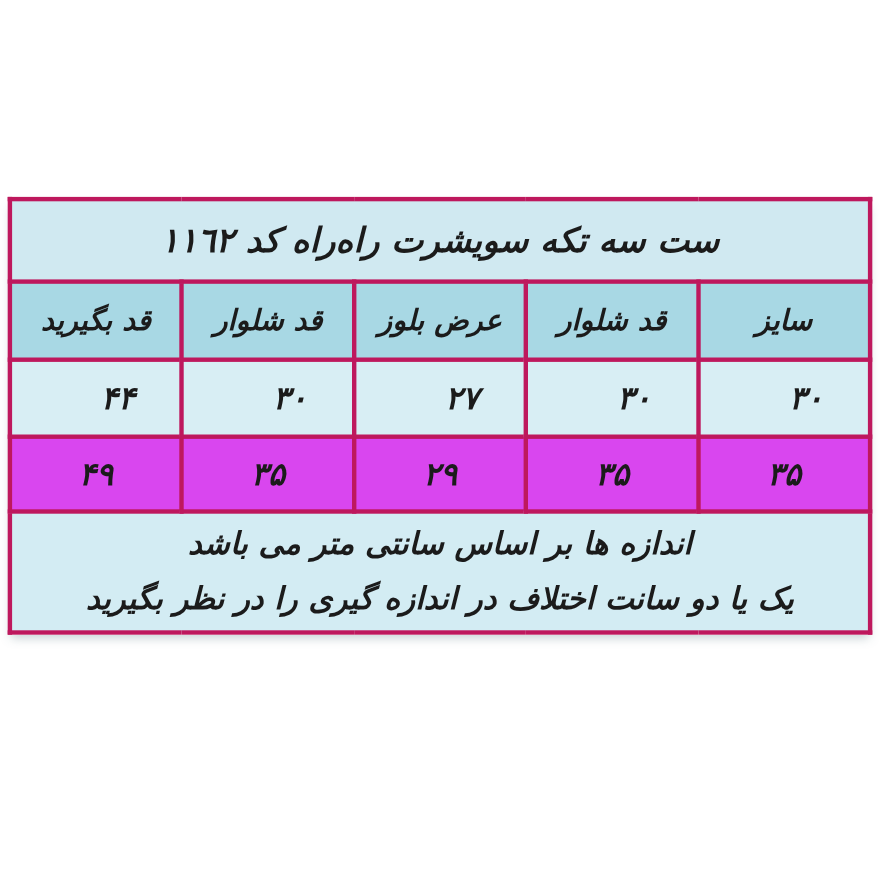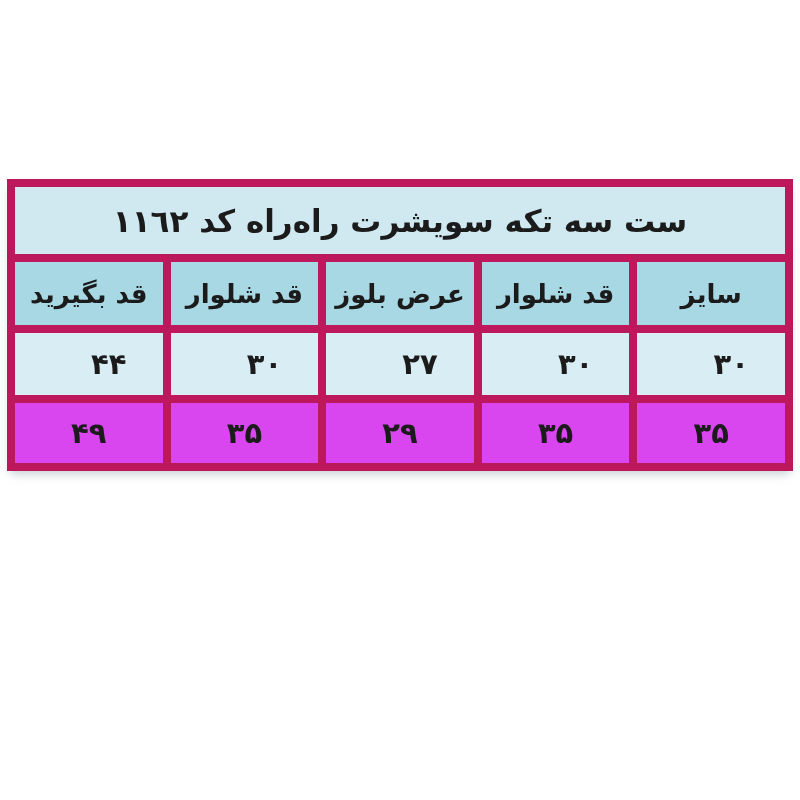--- a/index.html
+++ b/index.html
@@ -26,26 +26,27 @@
     width: 786px;
     table-layout: fixed;
     border-collapse: collapse;
     border: 2px solid #85c4d6;
     box-shadow: 0 6px 9px -3px rgba(90, 120, 130, 0.35);
     direction: rtl;
   }
 
   table.size-table td,
   table.size-table th {
-    border: 8px solid #be185d;
+    border: 4px solid #be185d;
     text-align: center;
     vertical-align: middle;
     color: #1b1b1b;
     font-weight: bold;
     padding: 0;
+    font-style: italic;
   }
 
   tr.title-row td {
     height: 75px;
     background: #d0e9f1;
     font-size: 31px;
     letter-spacing: 0.5px;
   }
 
   tr.header-row th {
@@ -107,16 +108,22 @@
       </tr>
 
       <tr class="data-row row-dark">
         <td>۳۵</td>
         <td>۳۵</td>
         <td>۲۹</td>
         <td>۳۵</td>
         <td>۴۹</td>
       </tr>
 
+      <tr class="note-row">
+        <td colspan="5">
+          <div class="note-line">اندازه ها بر اساس سانتی متر می باشد</div>
+          <div class="note-line">یک یا دو سانت اختلاف در اندازه گیری را در نظر بگیرید</div>
+        </td>
+      </tr>
     </tbody>
   </table>
 
 </div>
 
 </body></html>

